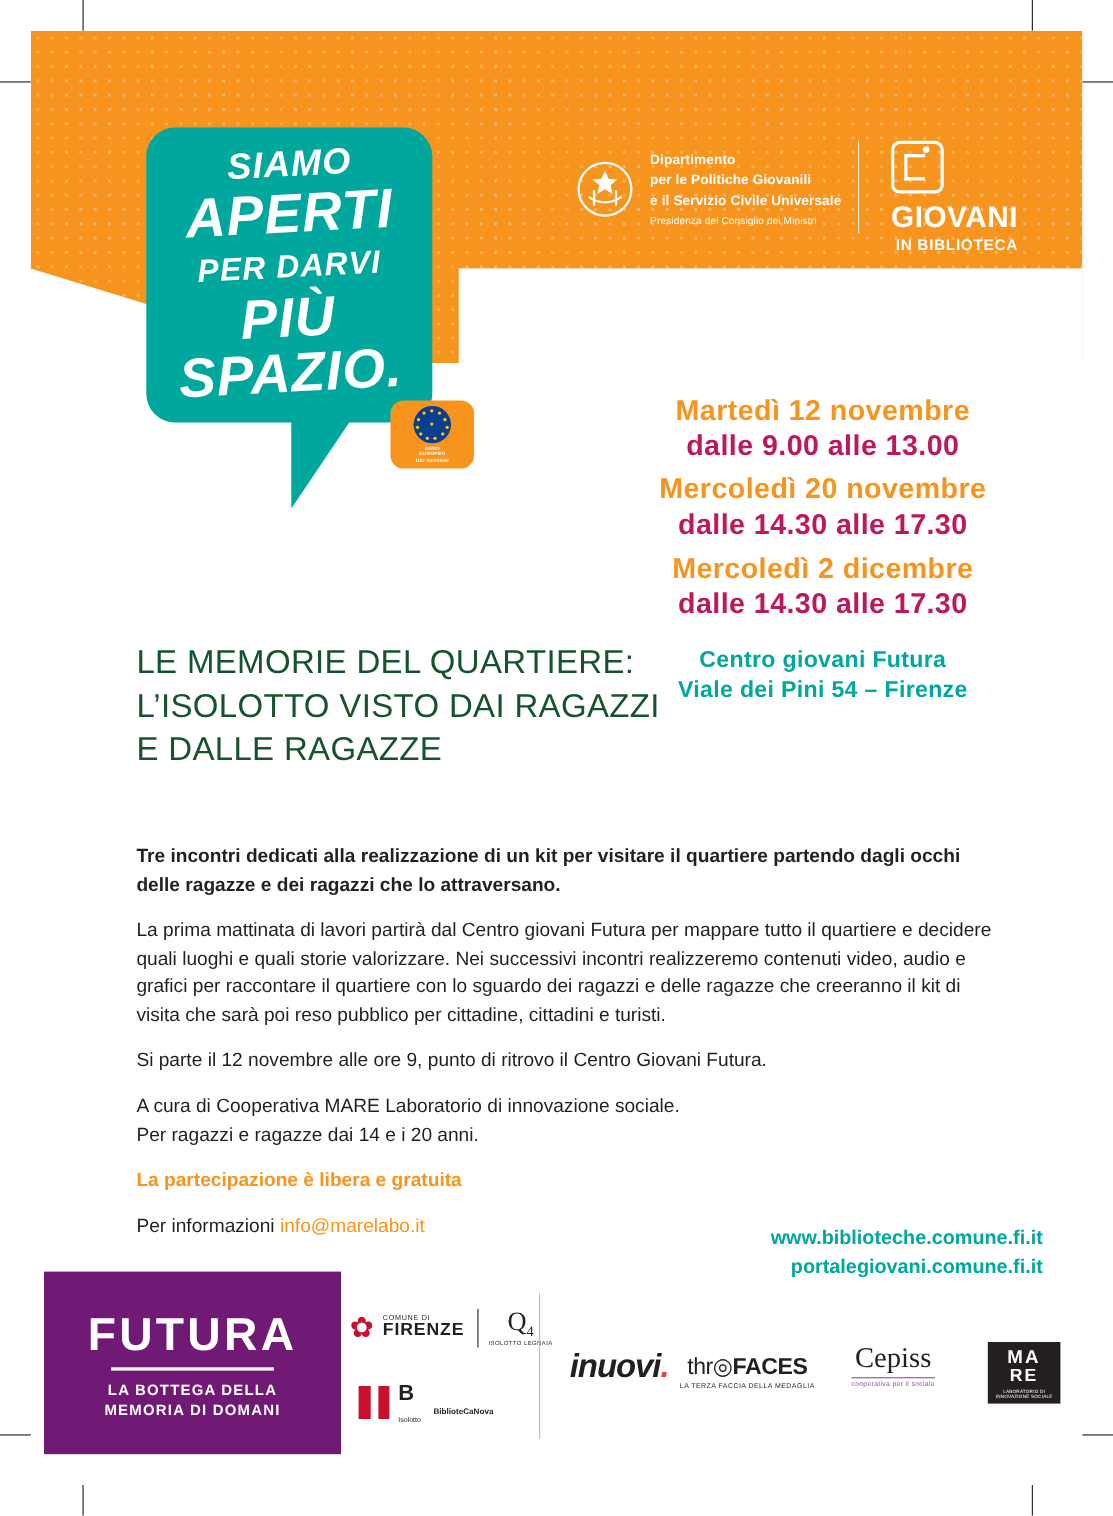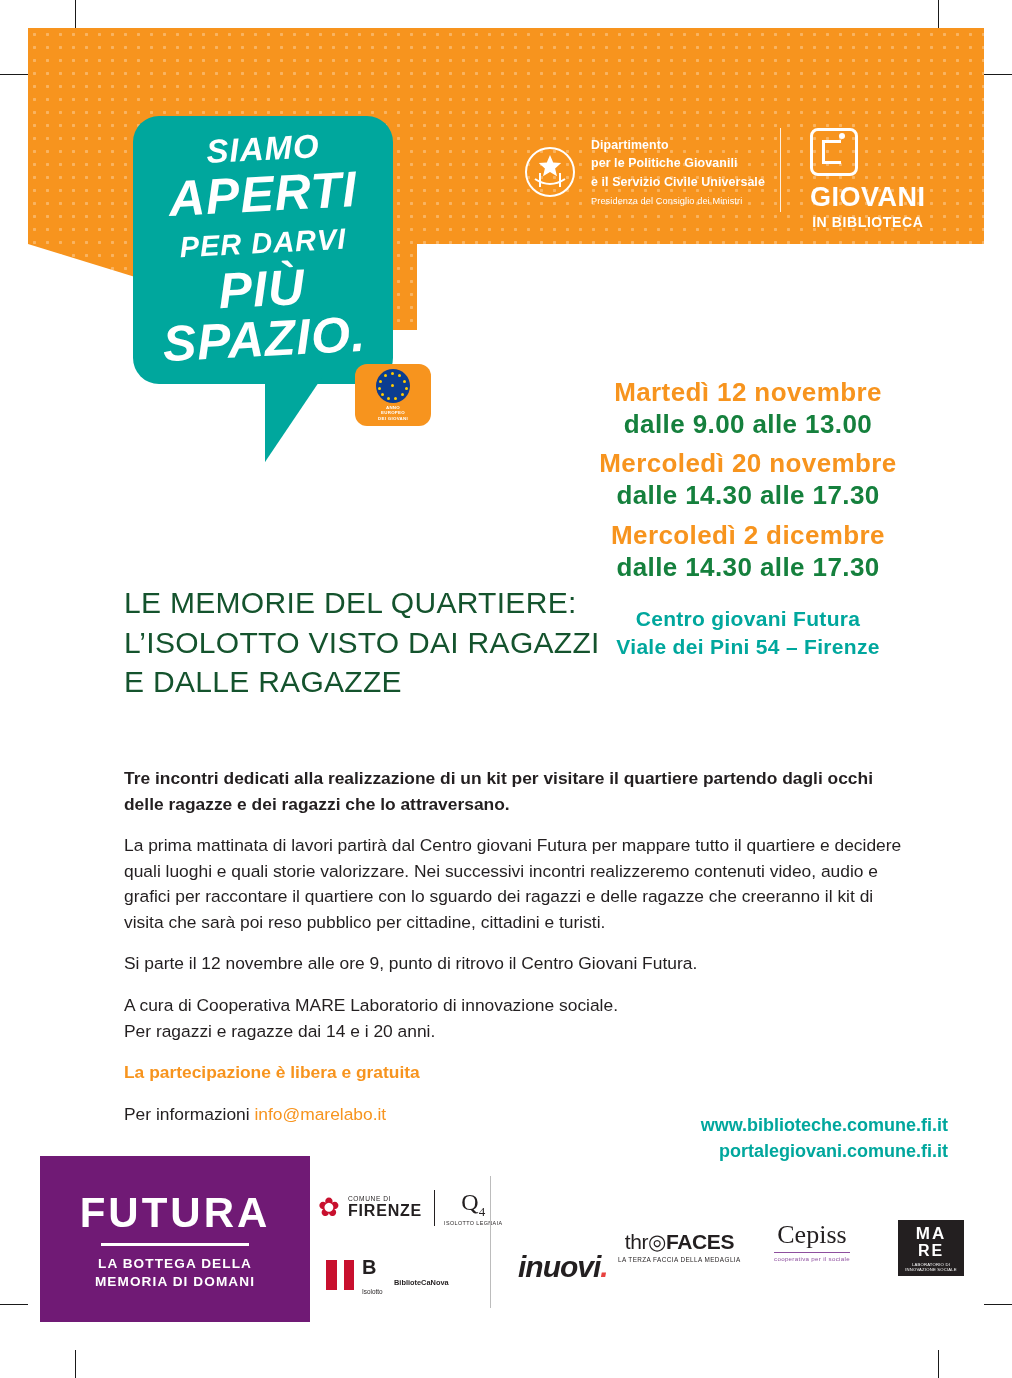--- a/index.html
+++ b/index.html
@@ -181,21 +181,21 @@
     position: absolute;
     left: 752px; top: 100px;
     width: 1px; height: 84px;
     background: rgba(255,255,255,.85);
   }
   .giovani {
     position: absolute;
     left: 782px;
     top: 100px;
     color: #ffffff;
-    text-align: center;
+    text-align: right;
   }
   .giovani-icon {
     width: 42px; height: 42px;
     border: 3px solid #ffffff;
     border-radius: 8px;
     position: relative;
     margin-bottom: 8px;
   }
   .giovani-icon::after {
     content:"";
@@ -217,31 +217,30 @@
   .giovani-t1 { font-size: 27px; font-weight: bold; letter-spacing: .5px; line-height: 1; }
   .giovani-t2 { font-size: 14px; font-weight: bold; letter-spacing: .6px; margin-top: 3px; }
 
   
   .schedule {
     position: absolute;
     left: 520px;
     top: 330px;
     width: 400px;
     text-align: center;
-    margin-top: 19px;
   }
   .sched-day {
     color: #f7941e;
     font-weight: bold;
     font-size: 26px;
     letter-spacing: .4px;
     line-height: 1.22;
   }
   .sched-time {
-    color: #15803d;
+    color: #be185d;
     font-weight: bold;
     font-size: 26px;
     letter-spacing: .4px;
     line-height: 1.22;
     margin-bottom: 8px;
   }
   .venue {
     margin-top: 22px;
     color: #00a79d;
     font-weight: bold;
@@ -380,21 +379,20 @@
     width: 1px; height: 132px;
     background: #bcbcbc;
   }
 
   .inuovi {
     left: 200px; top: 58px;
     font-size: 30px; font-weight: bold;
     color: #231f20;
     letter-spacing: -1px;
     font-style: italic;
-    margin-top: 24px;
   }
   .inuovi .dot { color: #e8423f; }
 
   .threefaces { left: 300px; top: 62px; text-align: center; }
   .tf-main { font-size: 21px; color: #231f20; letter-spacing: -.4px; }
   .tf-main b { font-weight: bold; text-align: right; }
   .tf-sub { font-size: 6.4px; letter-spacing: .4px; color: #231f20; margin-top: 2px; }
 
   .cepiss { left: 456px; top: 52px; text-align: center; }
   .cepiss-main { font-size: 26px; color: #231f20; font-family: "Liberation Serif", serif; }

